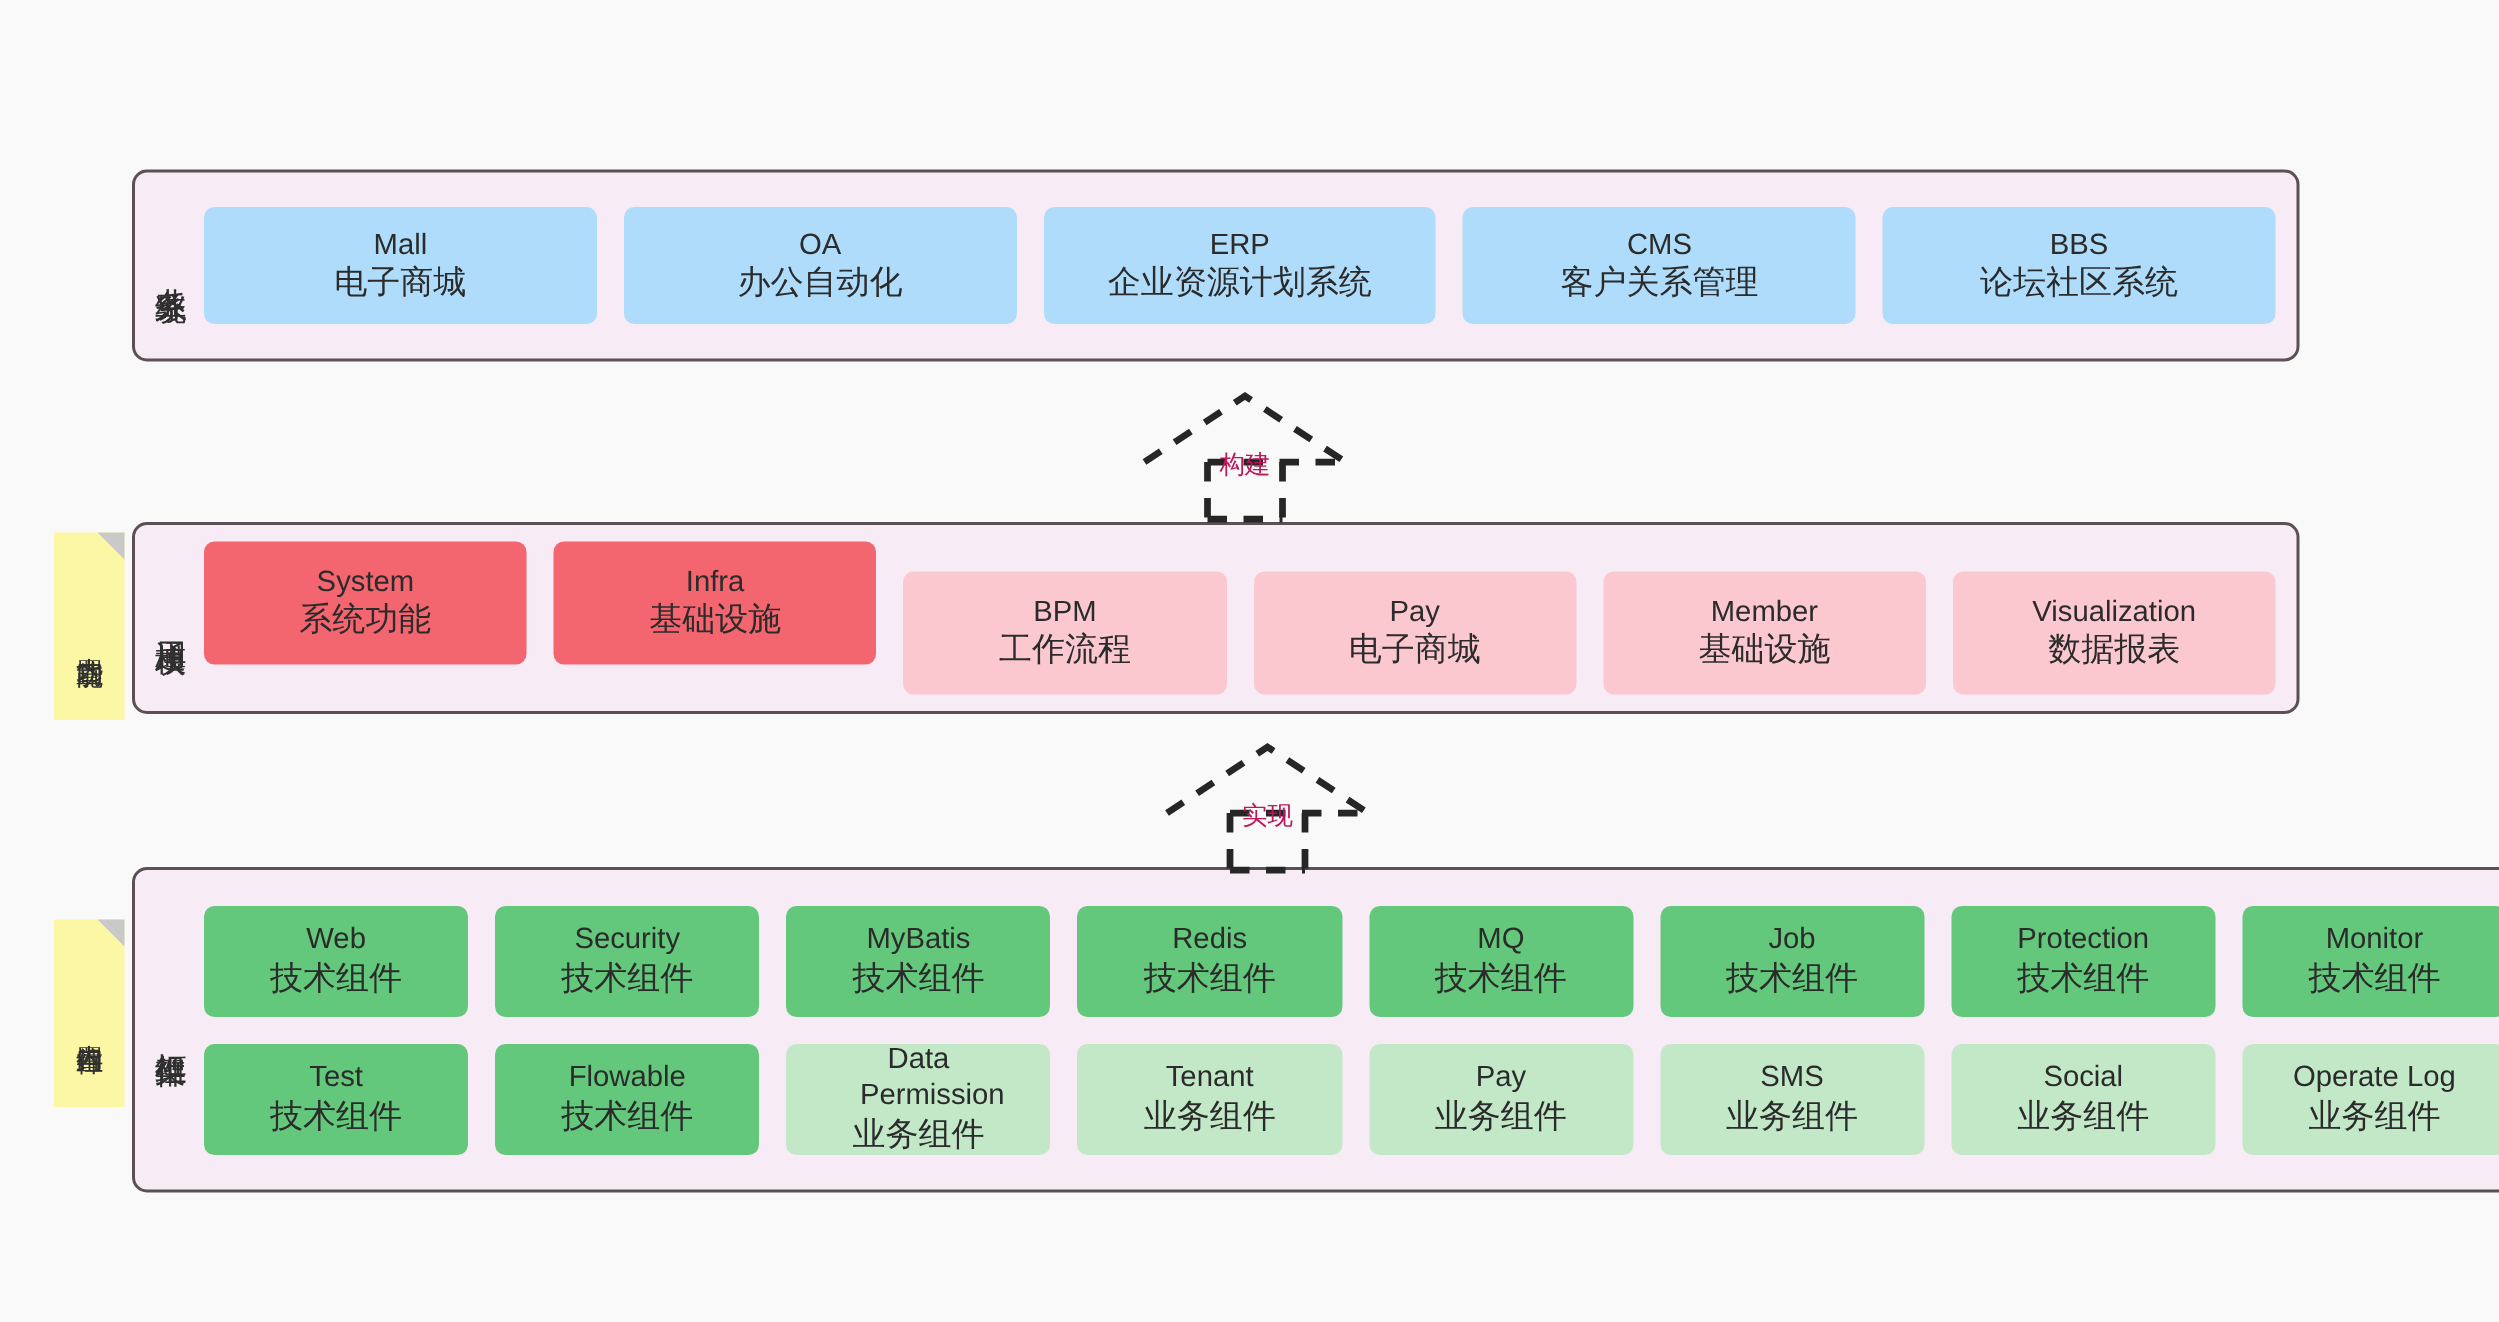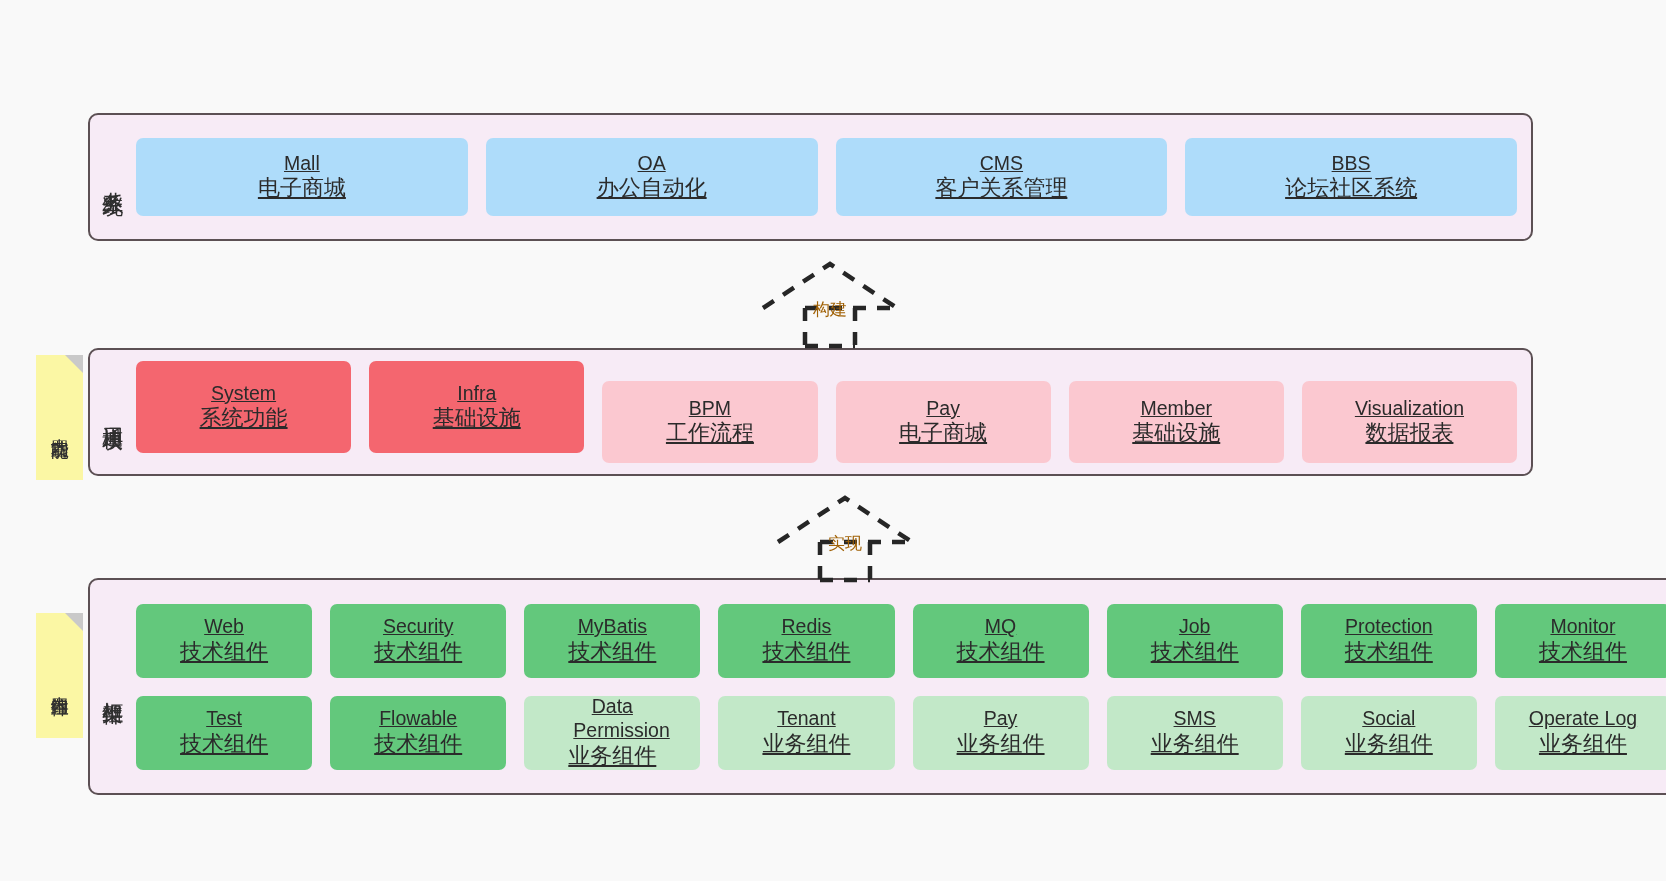--- a/index.html
+++ b/index.html
@@ -65,26 +65,25 @@
     flex: 1 1 0;
     border-radius: 7px;
     display: flex;
     flex-direction: column;
     align-items: center;
     justify-content: center;
     text-align: center;
     line-height: 1.22;
     box-sizing: border-box;
     padding: 14px 6px;
-    text-decoration: underline;
   }
   .card .t1 { font-size: 19.5px; }
   .card .t2 { font-size: 22px; }
   .card.biz    { background: #aedcfa; height: 78px; }
-  .card.mod-on { background: #f4666f; height: 92px; align-items: center; }
+  .card.mod-on { background: #f4666f; height: 82px; align-items: center; }
   .card.mod-off{ background: #fbc8d0; height: 82px; margin-top: 20px; }
   .card.tech   { background: #63c87c; height: 74px; }
   .card.bizc   { background: #c2e8c8; height: 74px; }
 
   
   .note {
     position: absolute;
     background: #fbf7a4;
     width: 47px;
     box-sizing: border-box;
@@ -116,21 +115,21 @@
     height: 92px;
     z-index: 3;
   }
   .arrow svg { display: block; }
   .arrow .alabel {
     position: absolute;
     left: 50%;
     transform: translateX(-50%);
     top: 40px;
     font-size: 17px;
-    color: #a16207;
+    color: #be185d;
     background: transparent;
     white-space: nowrap;
     padding: 0 2px;
   }
 </style>
 </head>
 <body>
 
 <div class="canvas">
 
@@ -138,20 +137,24 @@
     <div class="layer-label">业务系统</div>
     <div class="layer-body">
       <div class="row">
         <div class="card biz">
           <div class="t1">Mall</div>
           <div class="t2">电子商城</div>
         </div>
         <div class="card biz">
           <div class="t1">OA</div>
           <div class="t2">办公自动化</div>
+        </div>
+        <div class="card biz">
+          <div class="t1">ERP</div>
+          <div class="t2">企业资源计划系统</div>
         </div>
         <div class="card biz">
           <div class="t1">CMS</div>
           <div class="t2">客户关系管理</div>
         </div>
         <div class="card biz">
           <div class="t1">BBS</div>
           <div class="t2">论坛社区系统</div>
         </div>
       </div>

